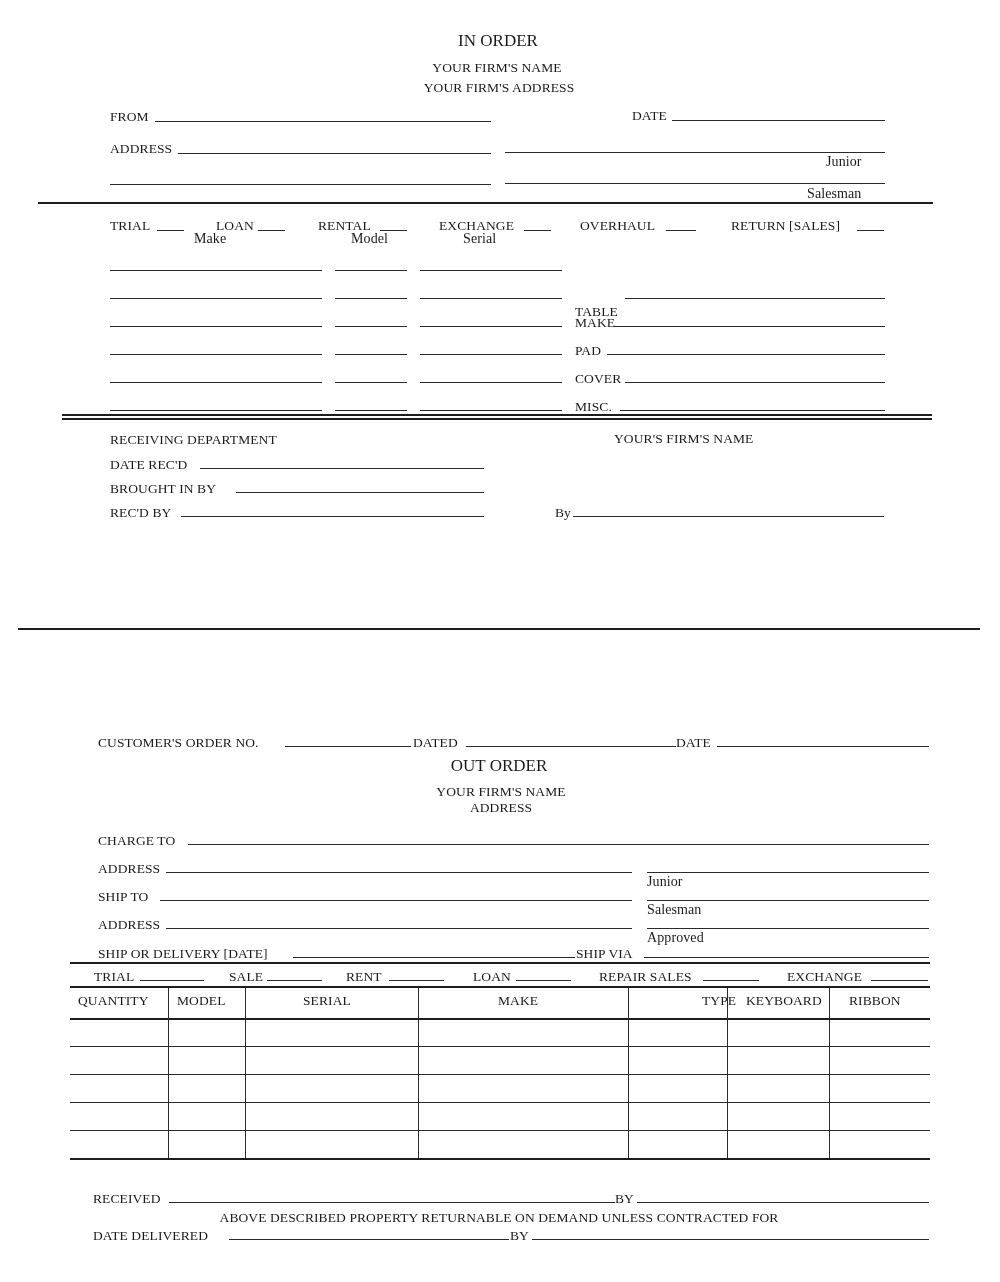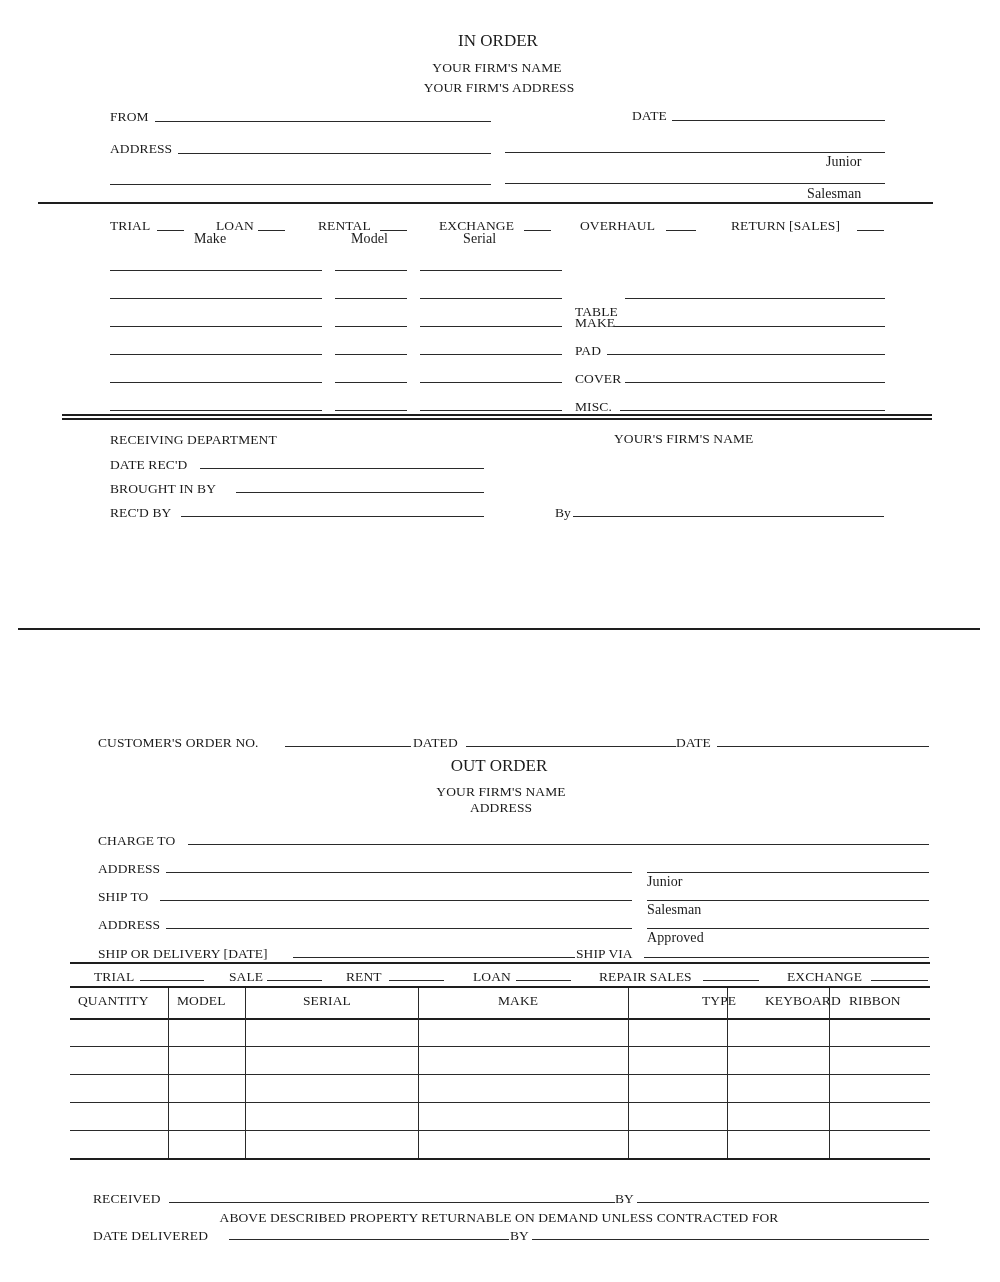--- a/index.html
+++ b/index.html
@@ -155,21 +155,21 @@
   <div class="field" style="left:871px;top:980px;width:57px;"></div>
 
   <div class="rule" style="left:70px;top:986px;width:860px;"></div>
 
   <div id="out-table">
     <div class="t" style="left:78px;top:994px;text-align:center;">QUANTITY</div>
     <div class="t" style="left:177px;top:994px;">MODEL</div>
     <div class="t" style="left:303px;top:994px;">SERIAL</div>
     <div class="t" style="left:498px;top:994px;">MAKE</div>
     <div class="t" style="left:658px;top:994px;margin-left:44px;">TYPE</div>
-    <div class="t" style="left:765px;top:994px;">KEYBOARD</div>
+    <div class="t" style="left:746px;top:994px;">KEYBOARD</div>
     <div class="t" style="left:849px;top:994px;">RIBBON</div>
   <div class="rule" style="left: 70px; top: 1018px; width: 860px; border-top-width: 2.5px;"></div>
       <div class="ln" style="left: 70px; top: 1046px; width: 860px;"></div>
       <div class="ln" style="left: 70px; top: 1074px; width: 860px;"></div>
       <div class="ln" style="left: 70px; top: 1102px; width: 860px;"></div>
       <div class="ln" style="left: 70px; top: 1130px; width: 860px;"></div>
       <div class="abs" style="left: 70px; top: 1018px; width: 860px; height: 28px;"></div>
       <div class="abs" style="left: 70px; top: 1046px; width: 860px; height: 28px;"></div>
       <div class="abs" style="left: 70px; top: 1074px; width: 860px; height: 28px;"></div>
       <div class="abs" style="left: 70px; top: 1102px; width: 860px; height: 28px;"></div>

